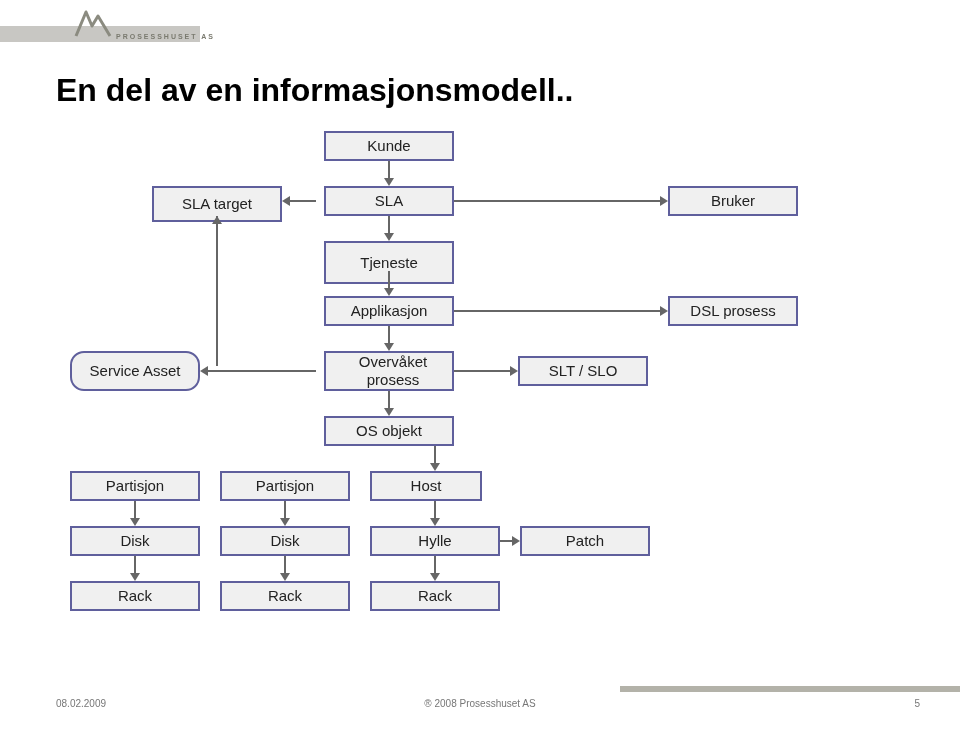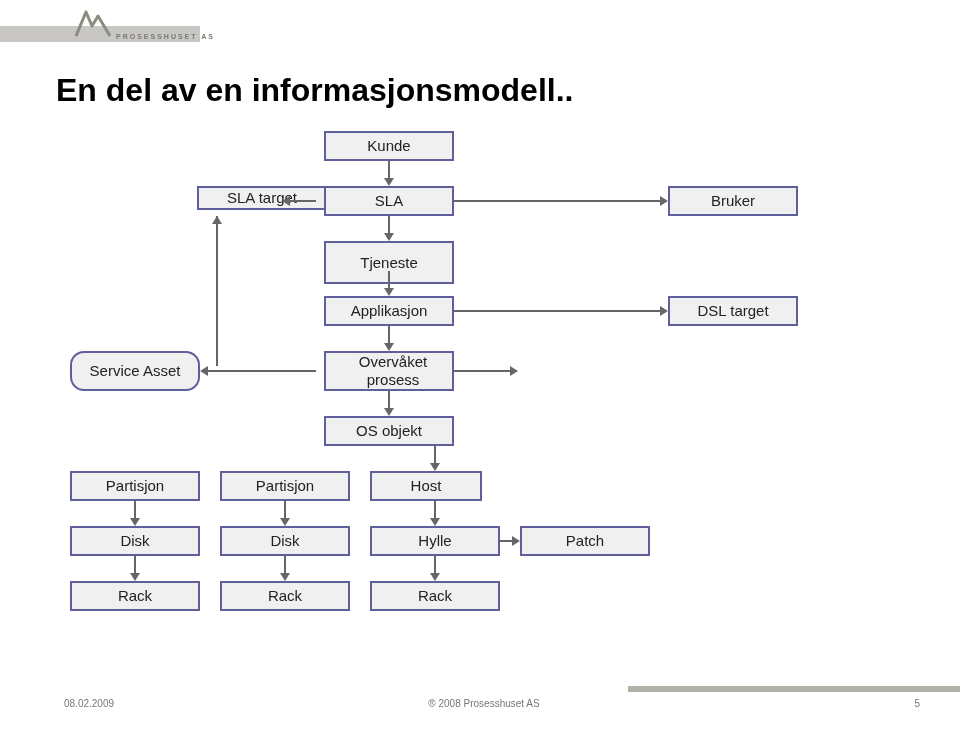--- a/index.html
+++ b/index.html
@@ -73,21 +73,20 @@
   
   .ah-d { border-left: 5px solid transparent; border-right: 5px solid transparent; border-top: 8px solid #666; }
   .ah-u { border-left: 5px solid transparent; border-right: 5px solid transparent; border-bottom: 8px solid #666; }
   .ah-l { border-top: 5px solid transparent; border-bottom: 5px solid transparent; border-right: 8px solid #666; }
   .ah-r { border-top: 5px solid transparent; border-bottom: 5px solid transparent; border-left: 8px solid #666; }
 
   .footer {
     position: absolute;
     bottom: 18px; left: 0; right: 0;
     height: 30px;
-    margin-left: 8px;
   }
   .footer .accent {
     position: absolute;
     left: 620px; top: 0;
     width: 340px; height: 6px;
     background: #b3b2a9;
   }
   .footer .date {
     position: absolute;
     left: 56px; top: 12px;
@@ -118,32 +117,33 @@
   <span class="logo-text">PROSESSHUSET AS</span>
 </div>
 
 <div class="slide">
   <h1 class="title">En del av en informasjonsmodell..</h1>
 
   <div class="diagram">
 
     <div class="node" style="left:268px; top:0px; width:130px; height:30px;">Kunde</div>
 
-    <div class="node" style="left:96px; top:55px; width:130px; height:24px;margin-left:45px;">SLA target</div>
+    <div class="node" style="left:96px; top:55px; width:130px; height:36px;">SLA target</div>
     <div class="node" style="left:268px; top:55px; width:130px; height:30px;">SLA</div>
     <div class="node" style="left:612px; top:55px; width:130px; height:30px;">Bruker</div>
 
     <div class="node" style="left:268px; top:110px; width:130px; height:43px;">Tjeneste</div>
 
     <div class="node" style="left:268px; top:165px; width:130px; height:30px;text-align:center;">Applikasjon</div>
-    <div class="node" style="left:612px; top:165px; width:130px; height:30px;">DSL  target</div>
+    <div class="node" style="left:612px; top:165px; width:130px; height:30px;">DSL  prosess</div>
 
     <div class="node" style="left:14px; top:220px; width:130px; height:40px;border-radius:14px;">Service Asset</div>
     <div class="node" style="left:268px; top:220px; width:130px; height:40px; white-space:pre-line;padding-left:12px;">Overvåket
 prosess</div>
+    <div class="node" style="left:462px; top:225px; width:130px; height:30px;">SLT / SLO</div>
 
     <div class="node" style="left:268px; top:285px; width:130px; height:30px;">OS objekt</div>
 
     <div class="node" style="left:14px; top:340px; width:130px; height:30px;">Partisjon</div>
     <div class="node" style="left:164px; top:340px; width:130px; height:30px;">Partisjon</div>
     <div class="node" style="left:314px; top:340px; width:112px; height:30px;">Host</div>
 
     <div class="node" style="left:14px; top:395px; width:130px; height:30px;">Disk</div>
     <div class="node" style="left:164px; top:395px; width:130px; height:30px;">Disk</div>
     <div class="node" style="left:314px; top:395px; width:130px; height:30px;">Hylle</div>

